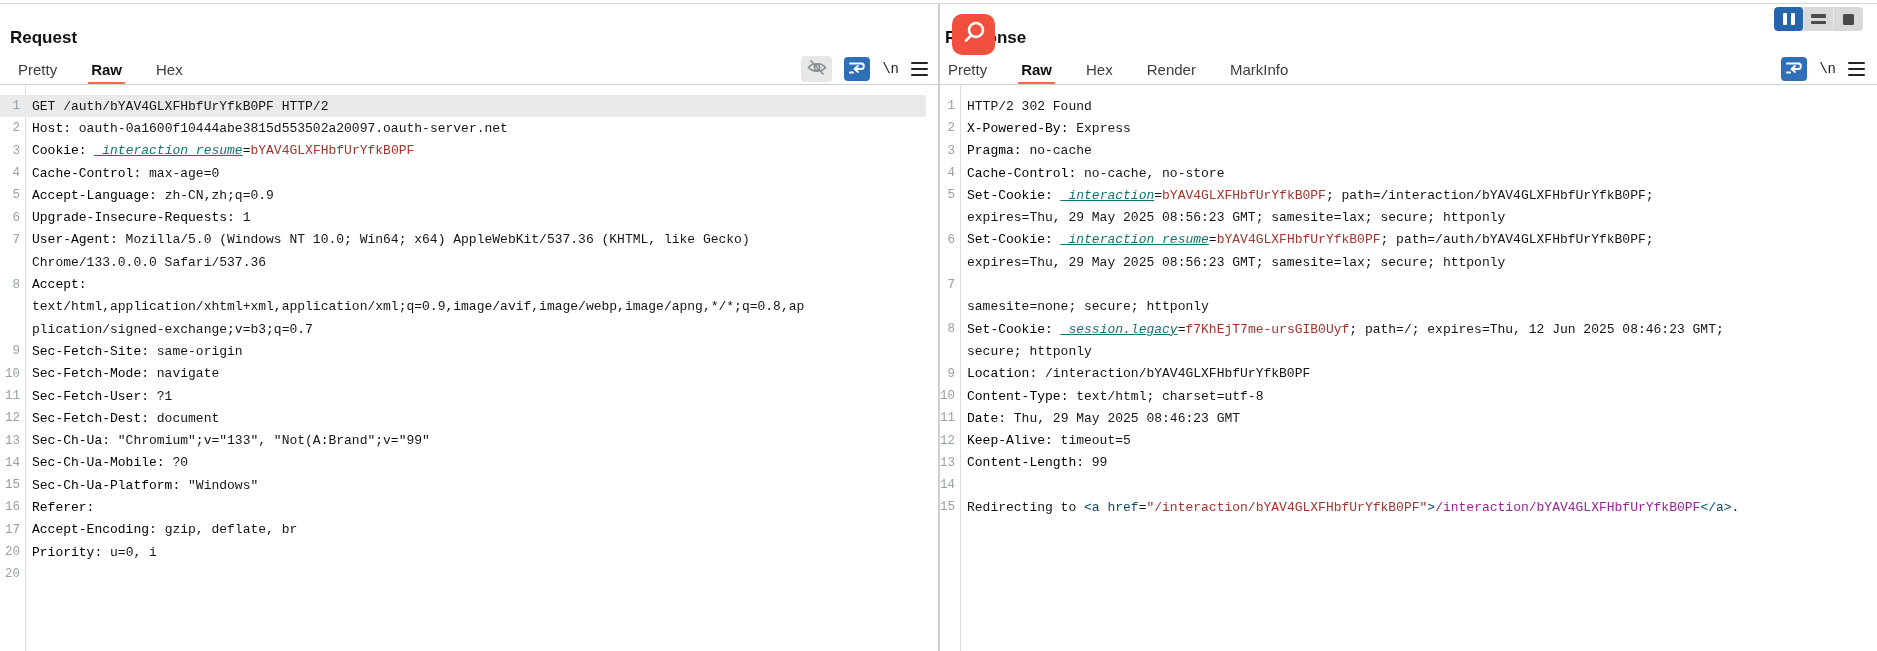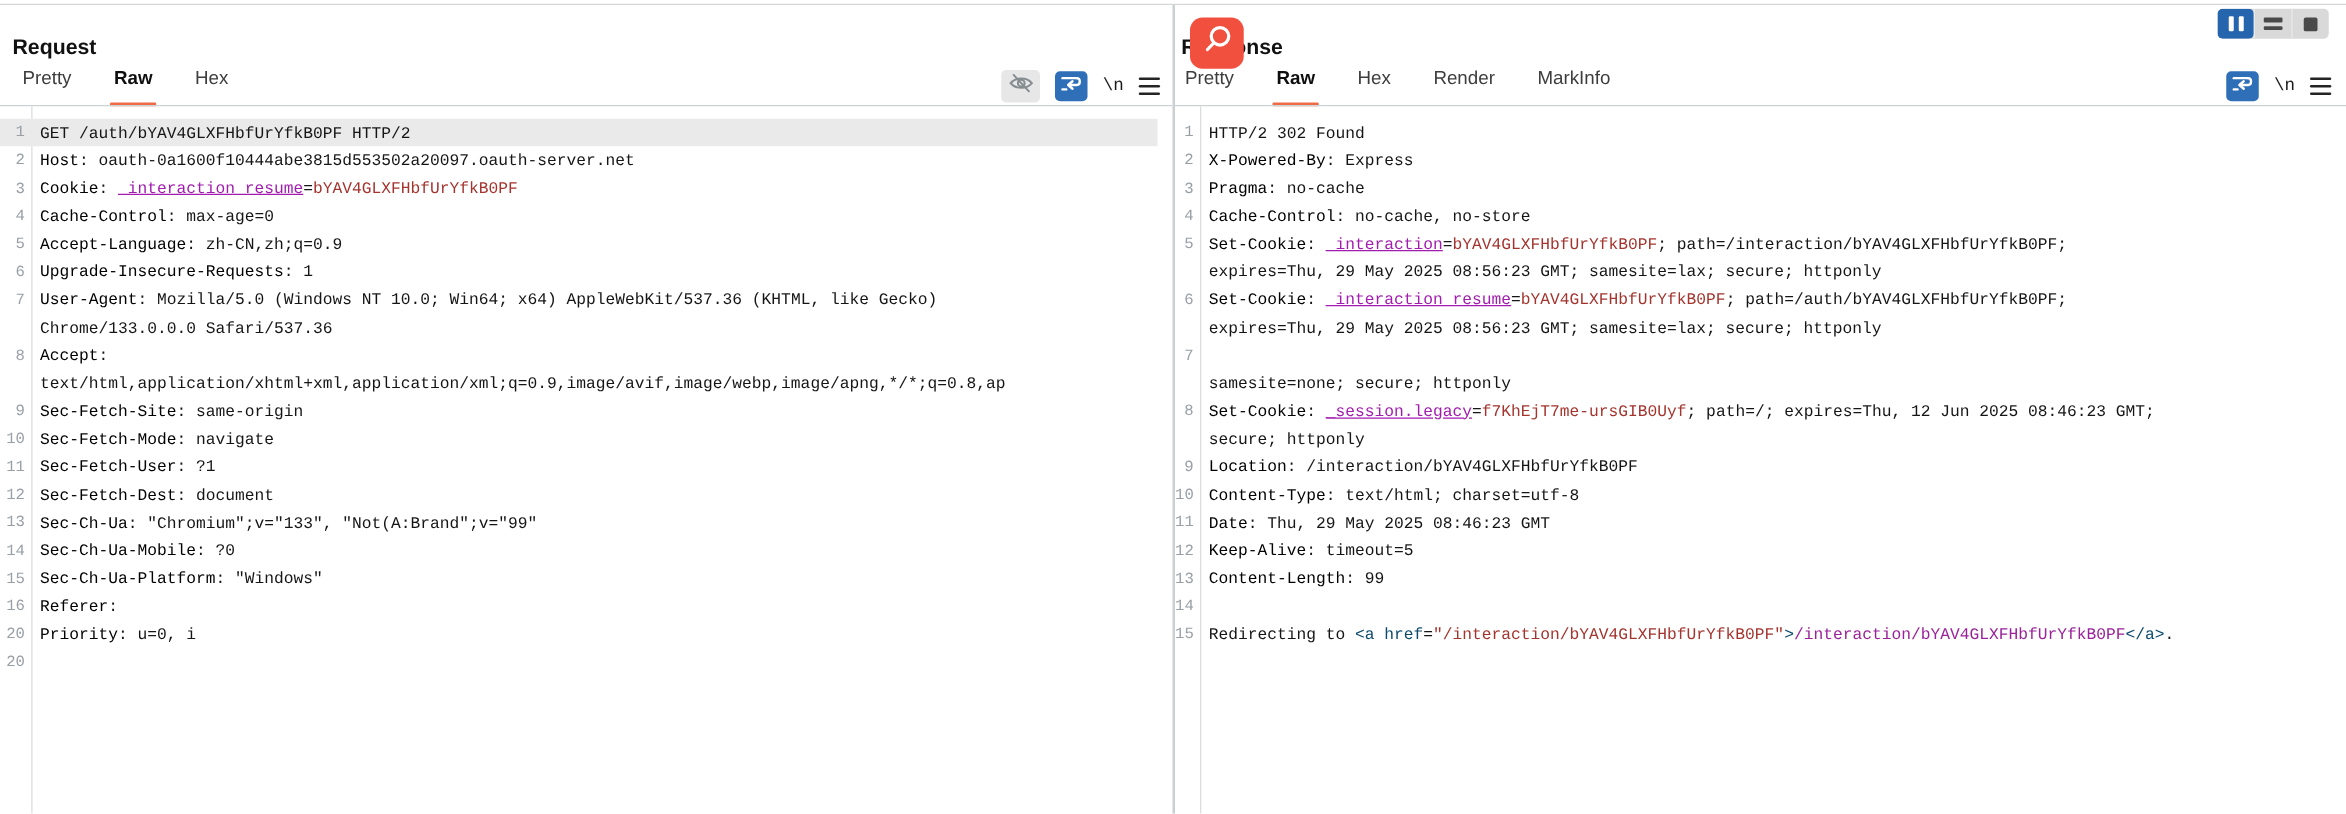--- a/index.html
+++ b/index.html
@@ -16,21 +16,21 @@
   #resp-panel{left:940px;width:937px;}
 
   .ptitle{position:absolute;top:28px;font-size:17px;font-weight:bold;color:#111;}
   #req-panel .ptitle{left:10px;}
   #resp-panel .ptitle{left:5px;}
 
   .tabrow{position:absolute;top:54px;height:30px;display:flex;align-items:center;}
   #req-panel .tabrow{left:18px;right:10px;}
   #resp-panel .tabrow{left:8px;right:12px;}
   .tab{margin-right:34px;font-size:15px;color:#3d3d3d;position:relative;height:30px;
-       display:flex;align-items:flex-start;cursor:pointer;}
+       display:flex;align-items:center;cursor:pointer;}
   .tab.active{color:#0f0f0f;font-weight:bold;}
   .tab.active::after{content:"";position:absolute;left:-3px;right:-3px;bottom:-1px;height:3px;
        background:#ef6b46;border-radius:1px;}
   .tb-spacer{flex:1;}
   .tbtn{display:flex;align-items:center;justify-content:center;margin-left:12px;cursor:pointer;}
   .eye-btn{width:31px;height:26px;background:#e7e7e7;border-radius:4px;}
   .wrap-btn{width:26px;height:24px;background:#2e6fb7;border-radius:4px;}
   .nl-label{font-family:"Liberation Mono",monospace;font-size:14px;color:#1a1a1a;}
 
   .hborder{position:absolute;top:84px;left:0;width:100%;height:1px;background:#cdd2d5;}
@@ -41,21 +41,21 @@
   .editor{position:absolute;top:95px;left:0;right:12px;
           font-family:"Liberation Mono",monospace;font-size:13px;}
   .crow{display:flex;height:22.3px;align-items:center;}
   .crow.hl{background:#eaeaea;}
   .ln{flex:0 0 auto;text-align:right;padding-right:5px;color:#98a0a6;font-size:12.5px;}
   #req-panel .ln{width:20px;}
   #resp-panel .ln{width:15px;}
   .code{padding-left:7px;white-space:pre;color:#151515;}
   .sg-t{color:#151515;}
   .sg-h{color:#000000;}
-  .sg-n{color:#a21caf;text-decoration:underline;}
+  .sg-n{color:#0f766e;text-decoration:underline;font-style:italic;}
   .sg-v{color:#a4342e;}
   .sg-g{color:#0c4a6e;}
   .sg-p{color:#9a229a;}
 
   
   .search-float{position:absolute;top:14px;left:952px;width:43px;height:41px;z-index:5;
     background:#f2503f;border-radius:10px;display:flex;align-items:center;justify-content:center;cursor:pointer;}
 
   
   .layout-switch{position:absolute;top:7px;right:14px;height:24px;display:flex;
@@ -155,20 +155,24 @@
       </div>
       <div class="crow">
         <span class="ln">8</span>
         <span class="code"><span class="sg-h">Accept</span><span class="sg-t">:</span></span>
       </div>
       <div class="crow">
         <span class="ln"></span>
         <span class="code"><span class="sg-t">text/html,application/xhtml+xml,application/xml;q=0.9,image/avif,image/webp,image/apng,*/*;q=0.8,ap</span></span>
       </div>
       <div class="crow">
+        <span class="ln"></span>
+        <span class="code"><span class="sg-t">plication/signed-exchange;v=b3;q=0.7</span></span>
+      </div>
+      <div class="crow">
         <span class="ln">9</span>
         <span class="code"><span class="sg-h">Sec-Fetch-Site</span><span class="sg-t">: same-origin</span></span>
       </div>
       <div class="crow">
         <span class="ln">10</span>
         <span class="code"><span class="sg-h">Sec-Fetch-Mode</span><span class="sg-t">: navigate</span></span>
       </div>
       <div class="crow">
         <span class="ln">11</span>
         <span class="code"><span class="sg-h">Sec-Fetch-User</span><span class="sg-t">: ?1</span></span>
@@ -185,20 +189,24 @@
         <span class="ln">14</span>
         <span class="code"><span class="sg-h">Sec-Ch-Ua-Mobile</span><span class="sg-t">: ?0</span></span>
       </div>
       <div class="crow">
         <span class="ln">15</span>
         <span class="code"><span class="sg-h">Sec-Ch-Ua-Platform</span><span class="sg-t">: "Windows"</span></span>
       </div>
       <div class="crow">
         <span class="ln">16</span>
         <span class="code"><span class="sg-h">Referer</span><span class="sg-t">:</span></span>
+      </div>
+      <div class="crow">
+        <span class="ln">17</span>
+        <span class="code"><span class="sg-h">Accept-Encoding</span><span class="sg-t">: gzip, deflate, br</span></span>
       </div>
       <div class="crow">
         <span class="ln">20</span>
         <span class="code"><span class="sg-h">Priority</span><span class="sg-t">: u=0, i</span></span>
       </div>
       <div class="crow">
         <span class="ln">20</span>
         <span class="code"></span>
       </div>
     </div>

